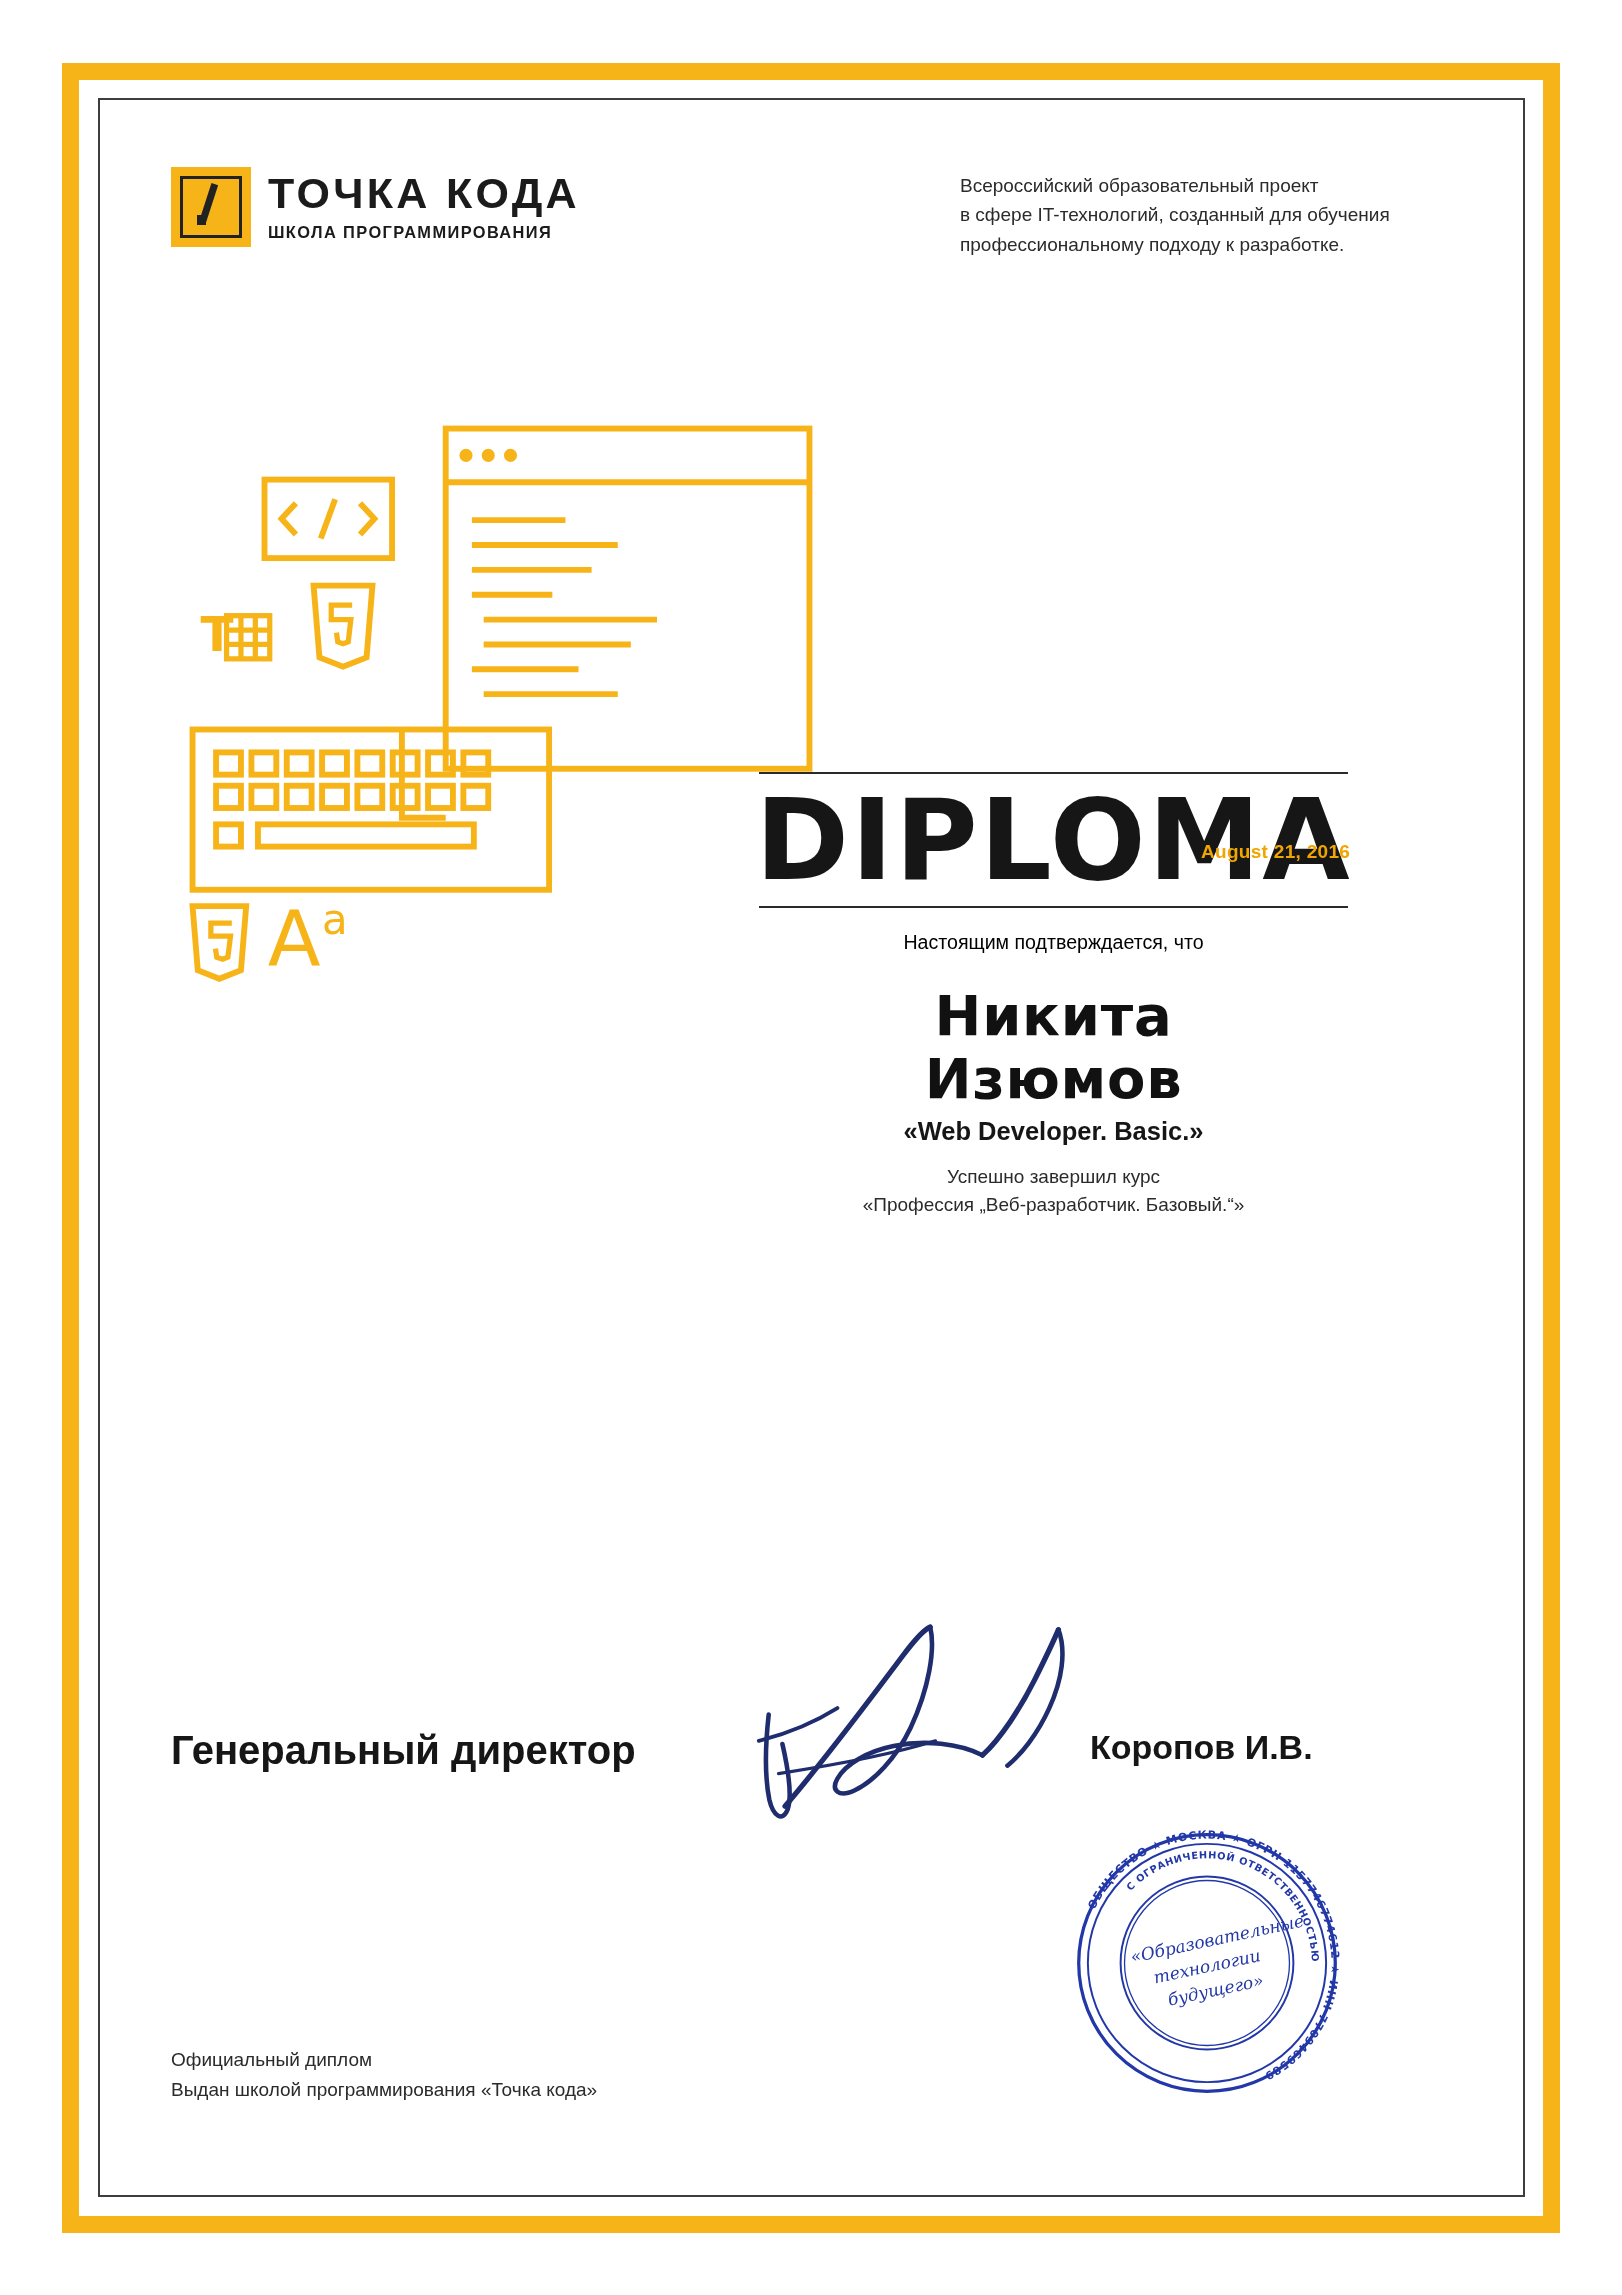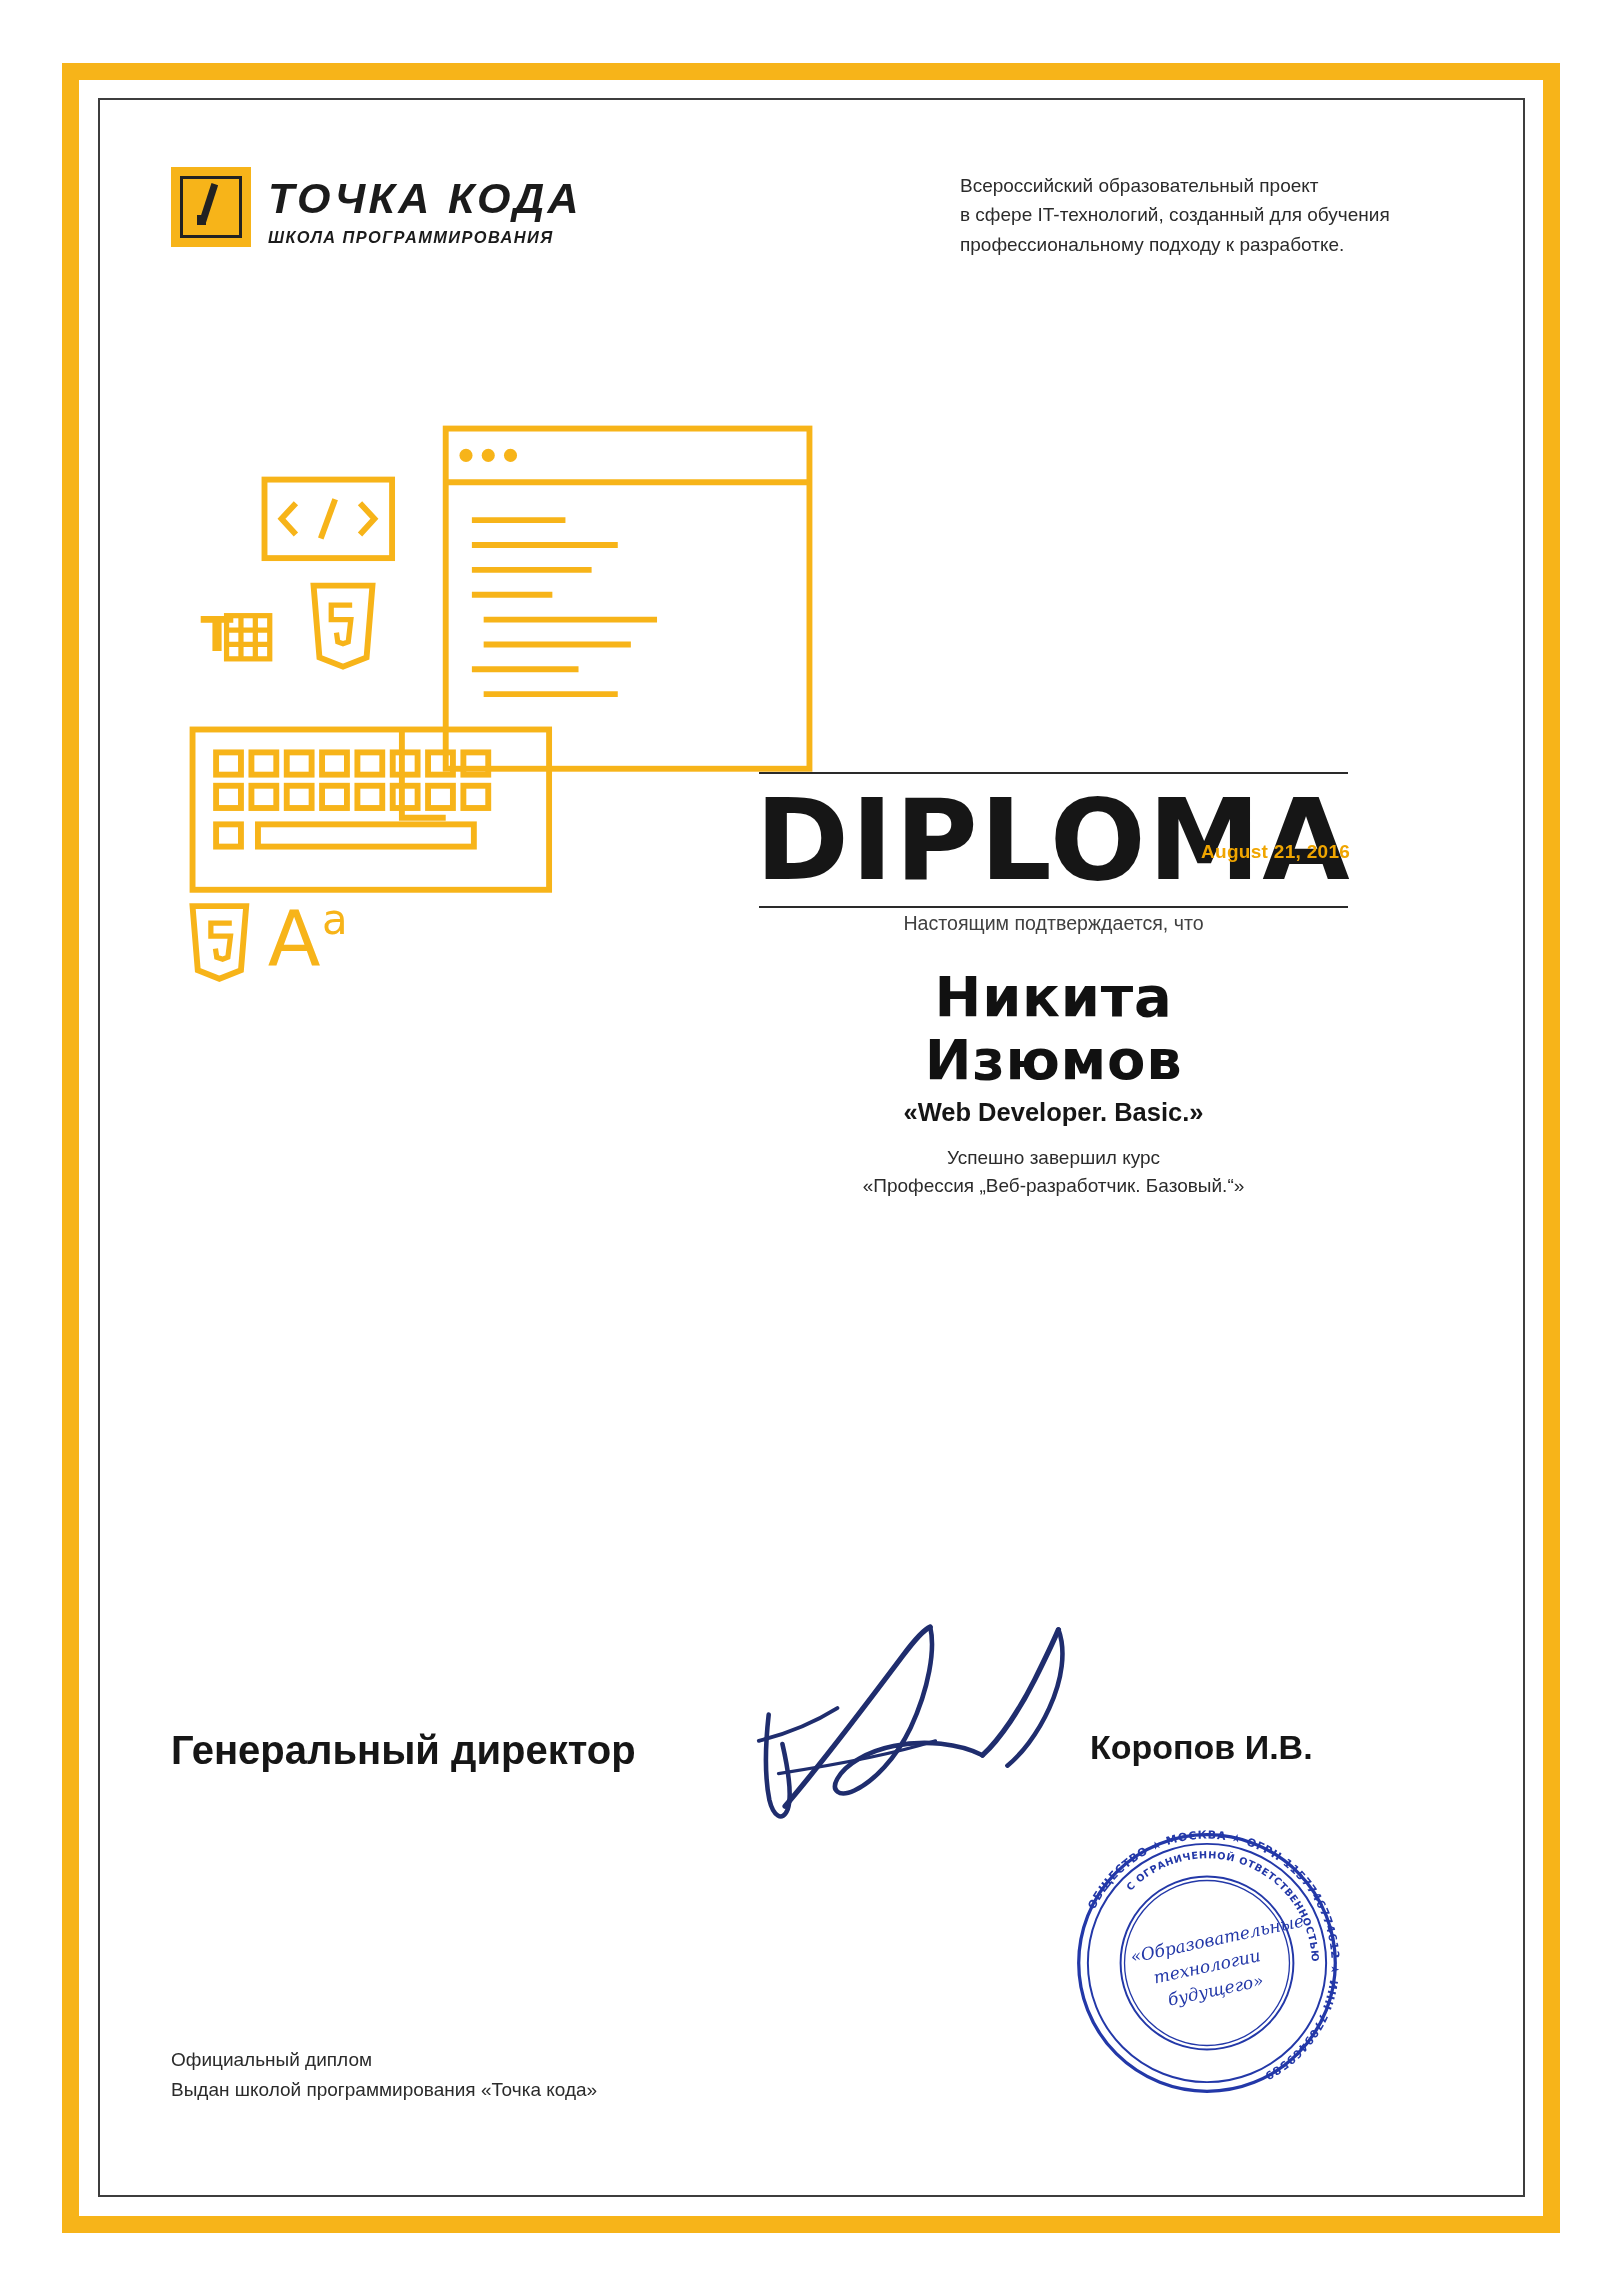--- a/index.html
+++ b/index.html
@@ -51,22 +51,21 @@
     left: 171px;
     top: 167px;
     width: 1283px;
     height: 131px;
   }
   .logo-block {
     position: absolute;
     left: 0;
     top: 0;
     display: flex;
-    align-items: flex-end;
-    font-style: italic;
+    align-items: flex-start;
   }
   .logo-mark {
     width: 80px;
     height: 80px;
     background: #f7b419;
     position: relative;
     flex: none;
   }
   .logo-mark .inner-sq {
     position: absolute;
@@ -166,23 +165,23 @@
     white-space: nowrap;
   }
 
   .certify-en {
     margin-top: 62px;
     font-size: 29px;
     color: #222222;
     letter-spacing: 0.3px;
   }
   .certify-ru {
-    margin-top: 4px;
+    margin-top: 23px;
     font-size: 19.6px;
-    color: #404040;
+    color: #000000;
   }
   .recipient {
     margin-top: 31px;
     font-size: 56px;
     font-weight: bold;
     line-height: 1.12;
     color: #111111;
     letter-spacing: 0.7px;
     font-family: "DejaVu Sans", sans-serif;
   }

